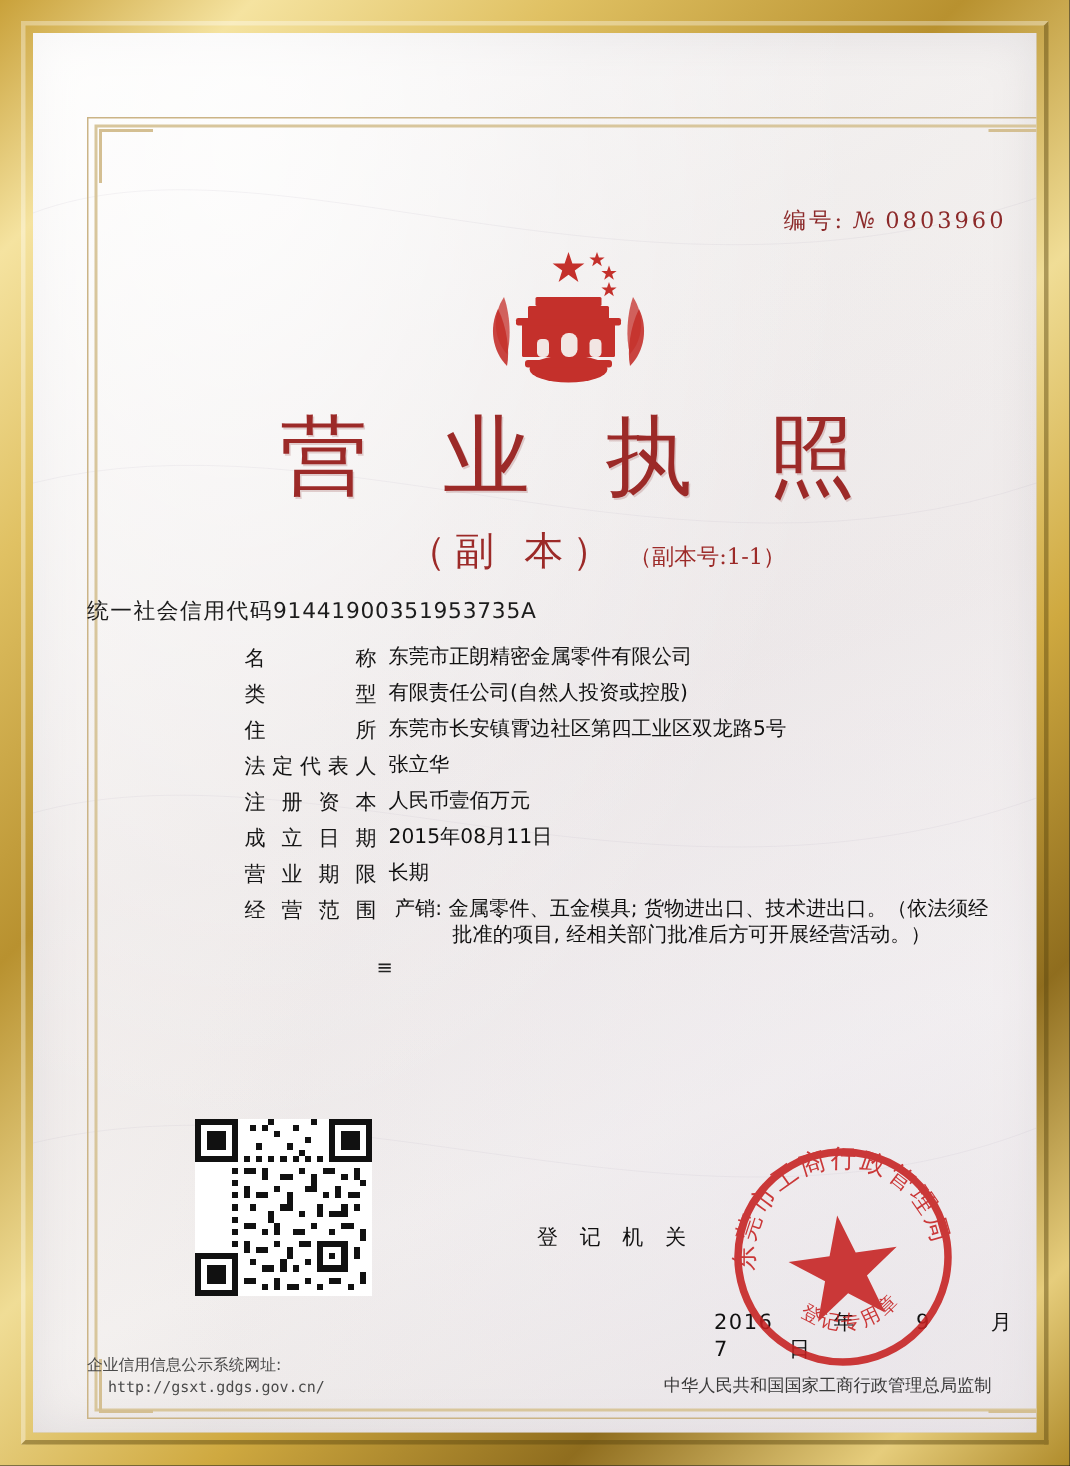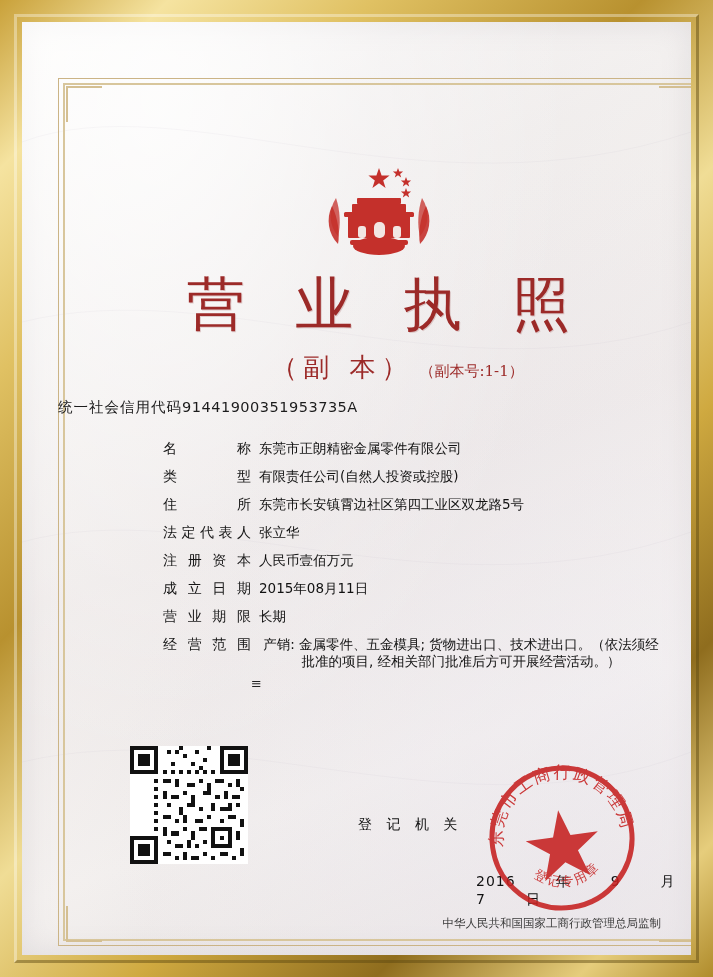--- a/index.html
+++ b/index.html
@@ -157,21 +157,20 @@
     position: absolute;
     left: 105px; top: 352px;
     width: 500px;
   }
   .row {
     display: flex;
     align-items: flex-start;
     margin-bottom: 6px;
     font-size: 14px;
     color: #161616;
-    margin-top: 10px;
   }
   .row .label {
     width: 88px;
     flex: 0 0 88px;
     color: #161616;
     font-size: 14px;
     letter-spacing: 0px;
     text-align: justify;
     text-align-last: justify;
     padding-right: 8px;
@@ -271,20 +270,25 @@
   </svg>
 
   <div class="cert-border"></div>
   <div class="corner tl"></div>
   <div class="corner tr"></div>
   <div class="corner bl"></div>
   <div class="corner br"></div>
 
   <div class="content">
 
+    <div class="serial">
+      <span class="lbl">编号:</span>
+      <span class="no">№</span>
+      <span class="num">0803960</span>
+    </div>
 
     <svg class="emblem" viewBox="0 0 118 104">
       <g fill="#c4302b">
 
         <path d="M12,46 C6,58 8,74 18,84 C20,74 18,58 12,46 Z" opacity="0.9"></path>
         <path d="M106,46 C112,58 110,74 100,84 C98,74 100,58 106,46 Z" opacity="0.9"></path>
         <path d="M16,38 C8,50 9,66 18,76 C21,66 20,49 16,38 Z" opacity="0.75"></path>
         <path d="M102,38 C110,50 109,66 100,76 C97,66 98,49 102,38 Z" opacity="0.75"></path>
 
         <ellipse cx="59" cy="86" rx="26" ry="9"></ellipse>
@@ -482,15 +486,19 @@
           <textPath href="#sealArcTop" startOffset="50%" text-anchor="middle">东莞市工商行政管理局</textPath>
         </text>
         <text font-size="13" fill="#c62020" font-family="'DejaVu Serif','Liberation Serif',serif" letter-spacing="2">
           <textPath href="#sealArcBottom" startOffset="50%" text-anchor="middle">登记专用章</textPath>
         </text>
       </g>
     </svg>
 
   </div>
 
+  <div class="footer-left">
+    <div>企业信用信息公示系统网址:</div>
+    <div class="url">http://gsxt.gdgs.gov.cn/</div>
+  </div>
   <div class="footer-right">中华人民共和国国家工商行政管理总局监制</div>
 
 </div>
 
 </body></html>

